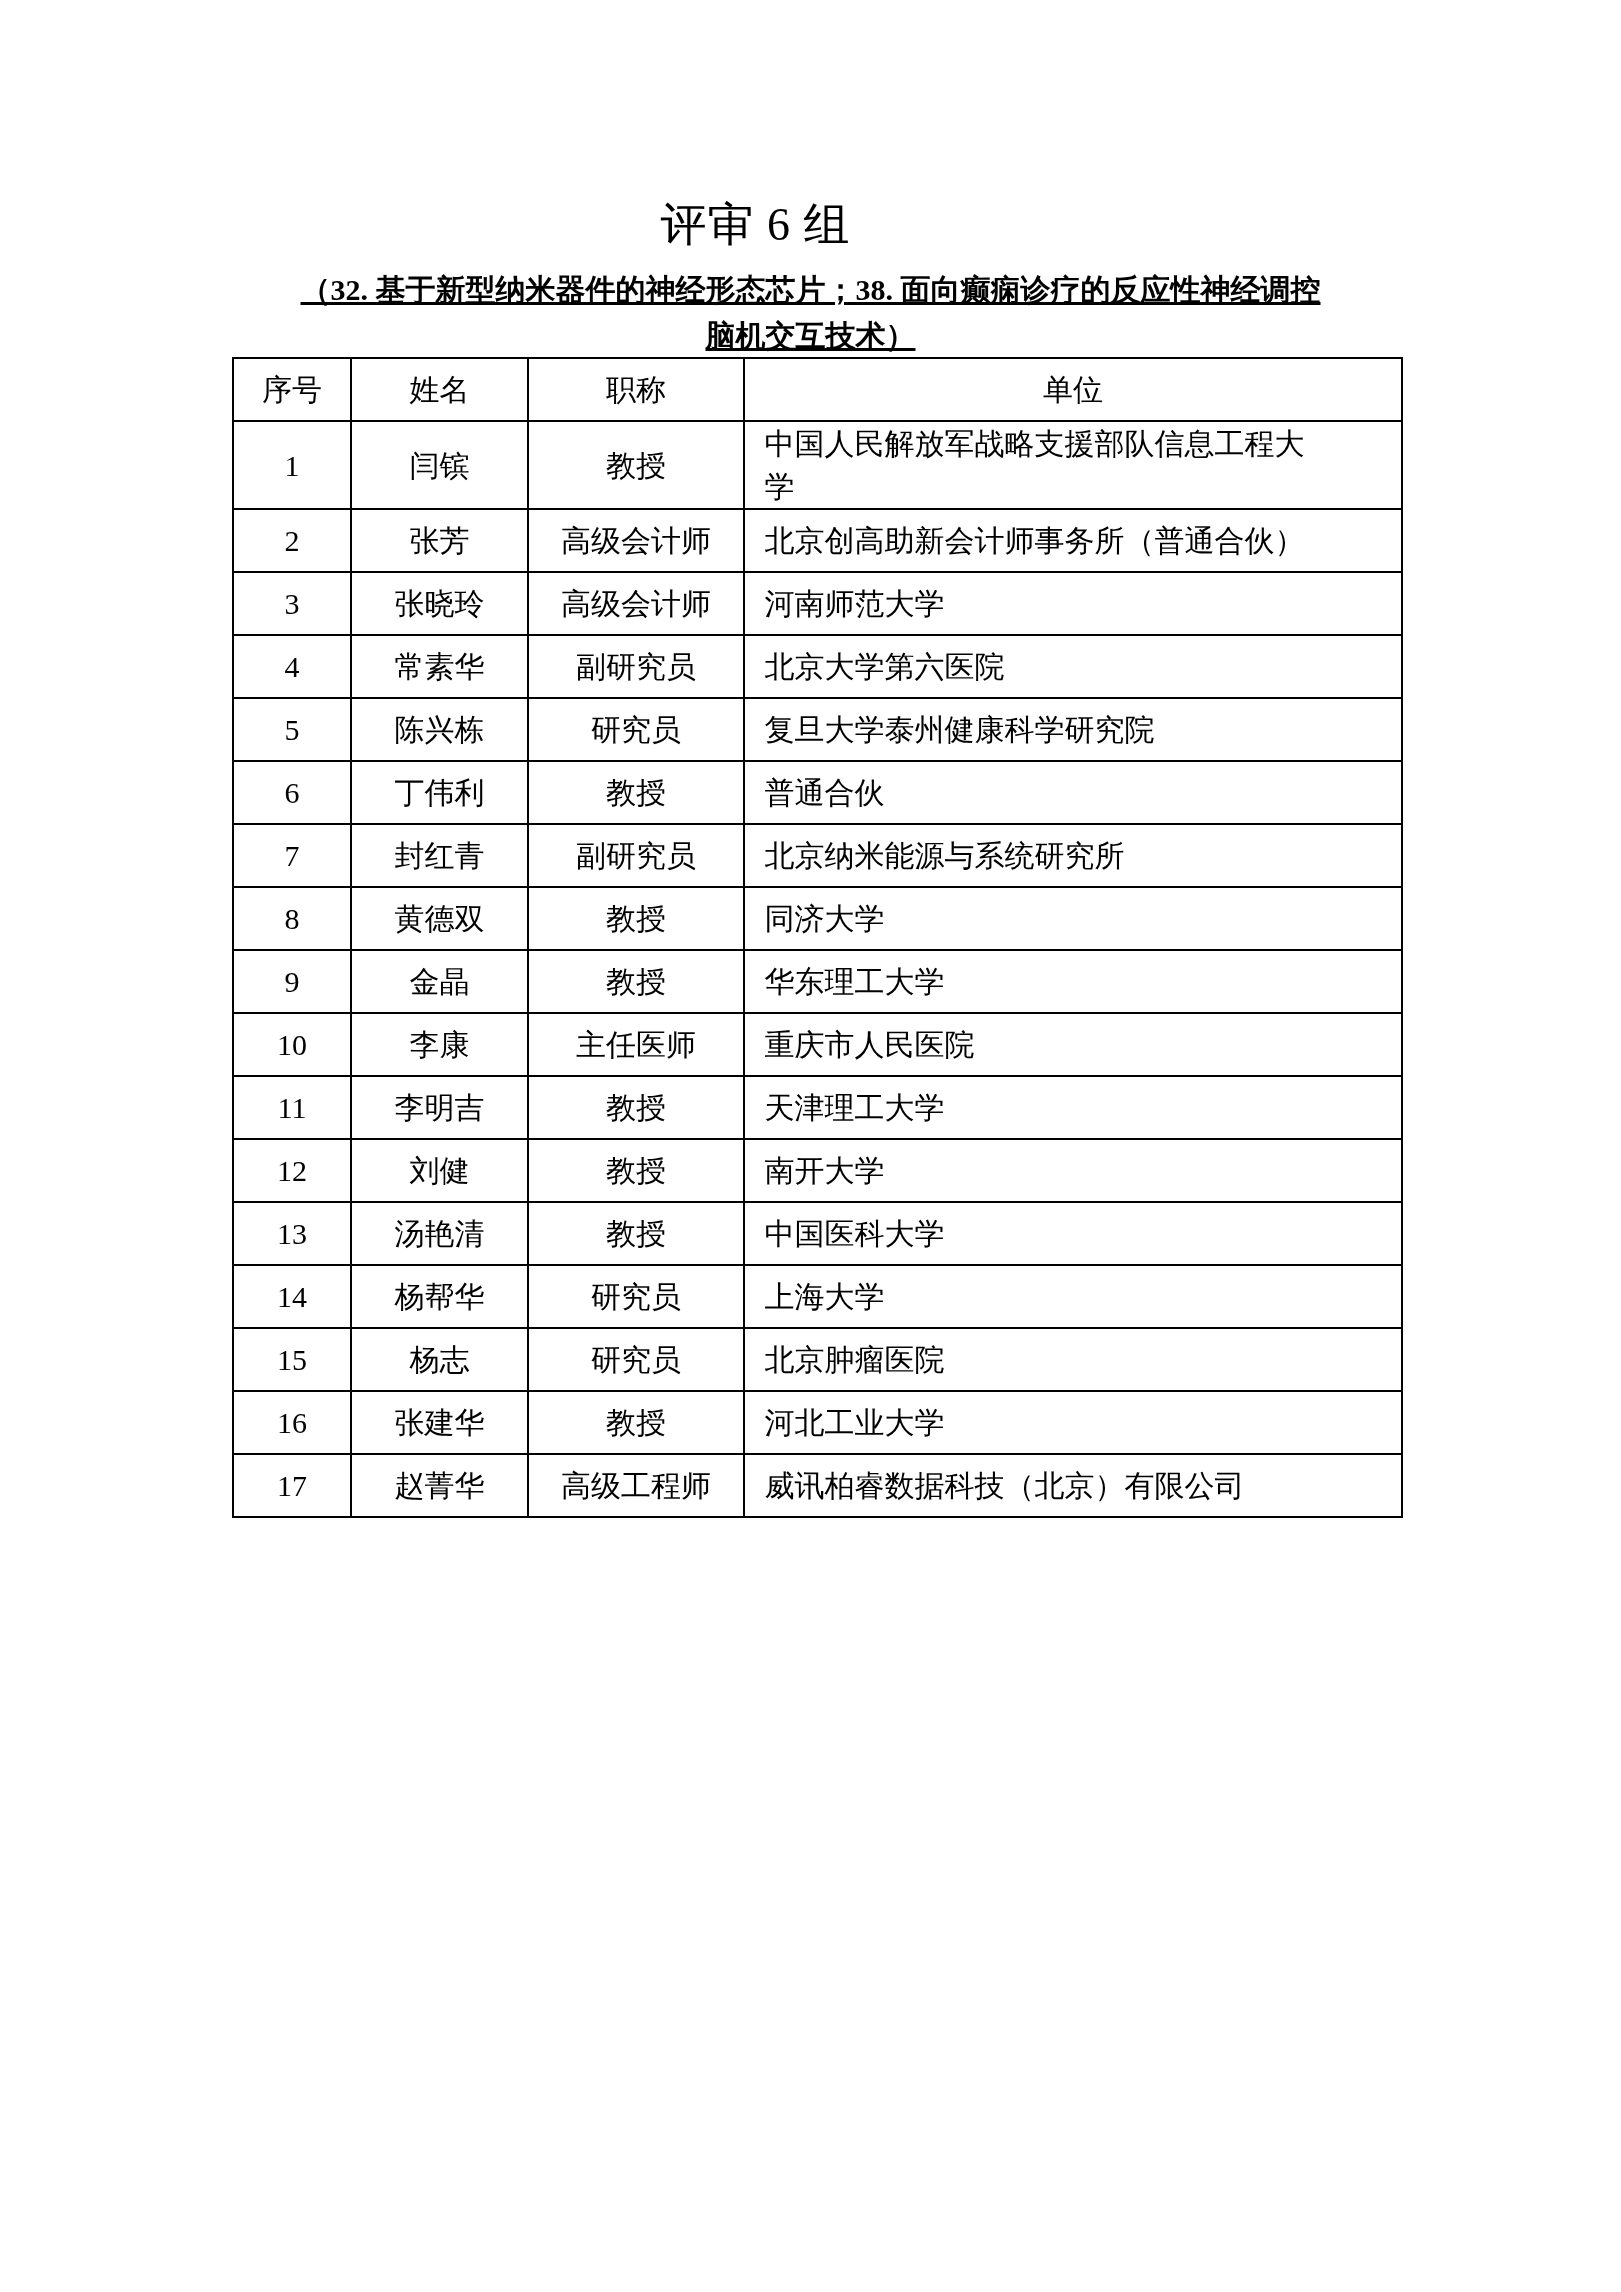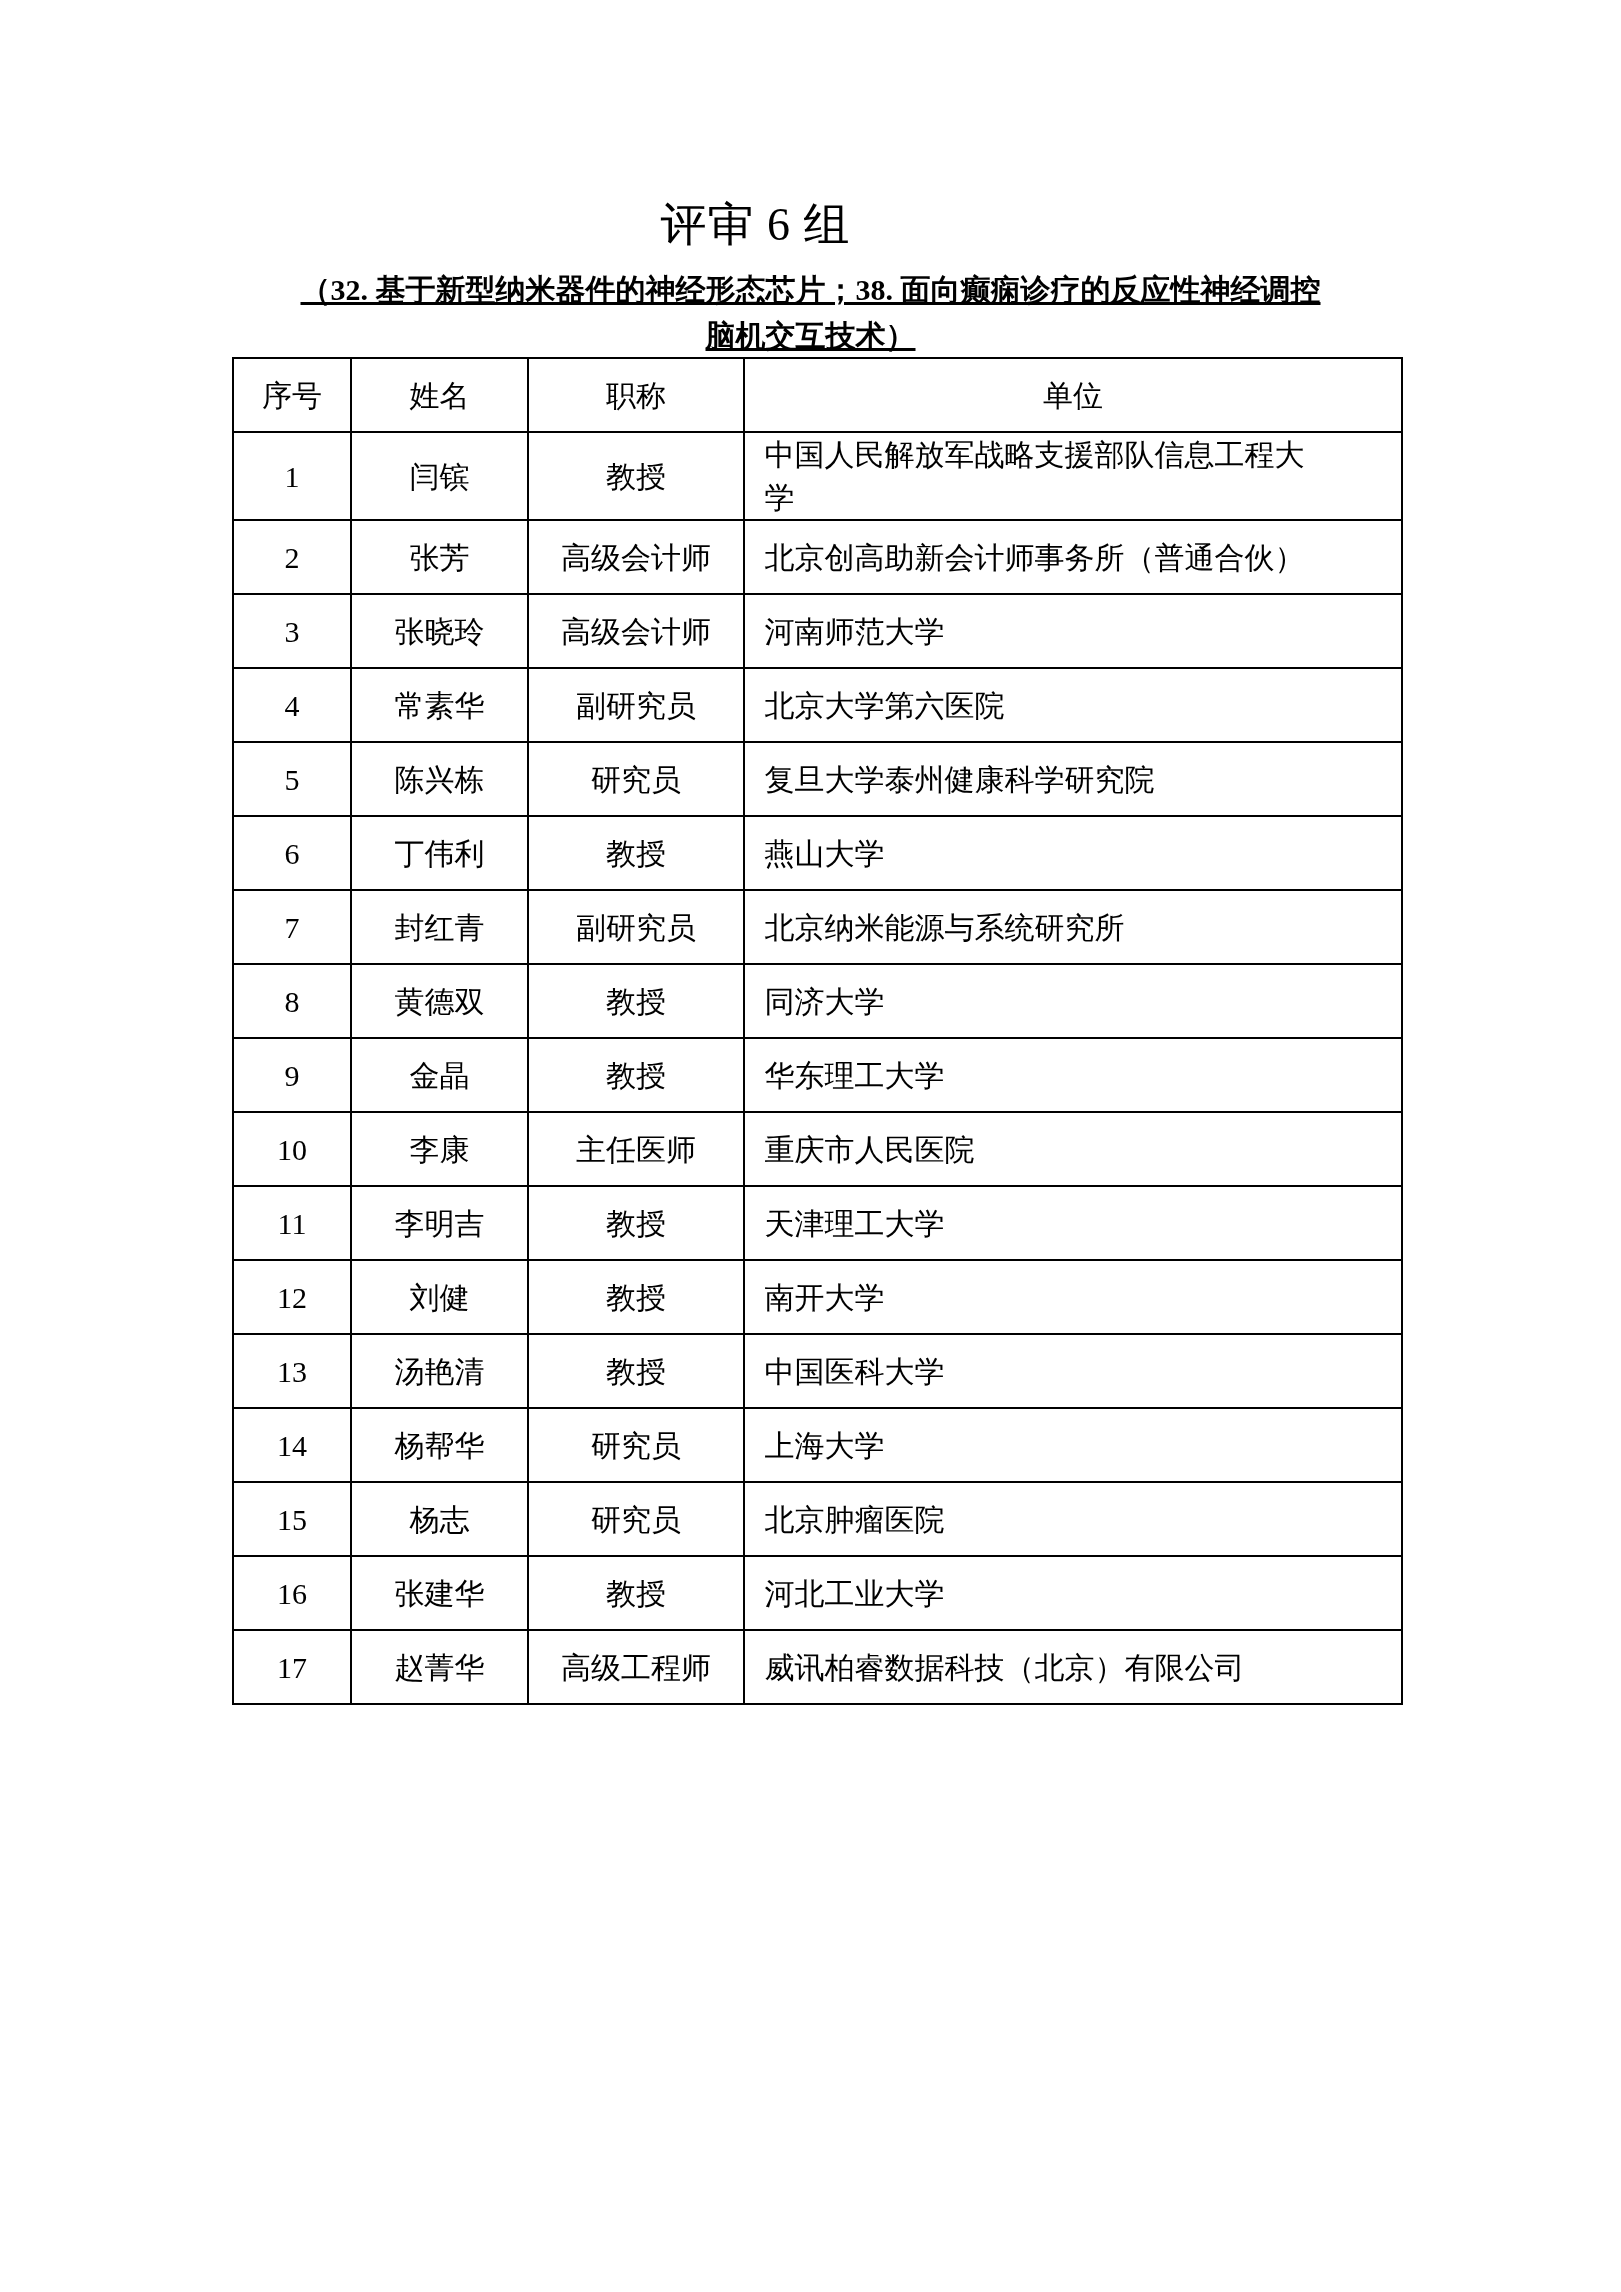--- a/index.html
+++ b/index.html
@@ -56,21 +56,21 @@
     border-bottom: 2.9px solid #000;
     font-size: 30px;
     font-weight: normal;
     text-align: center;
     vertical-align: middle;
     padding: 0;
     line-height: 43px;
     overflow: hidden;
   }
   table.roster tr {
-    height: 74px;
+    height: 63px;
   }
   table.roster tr.tall-row {
     height: 86px;
   }
   table.roster td.org-cell {
     text-align: left;
     padding-left: 19.6px;
     padding-right: 74px;
     margin-left: 16px;
   }
@@ -127,21 +127,21 @@
         <tr>
           <td>5</td>
           <td>陈兴栋</td>
           <td>研究员</td>
           <td class="org-cell">复旦大学泰州健康科学研究院</td>
         </tr>
         <tr>
           <td>6</td>
           <td>丁伟利</td>
           <td>教授</td>
-          <td class="org-cell">燕山大学</td>
+          <td class="org-cell">普通合伙</td>
         </tr>
         <tr>
           <td>7</td>
           <td>封红青</td>
           <td>副研究员</td>
           <td class="org-cell">北京纳米能源与系统研究所</td>
         </tr>
         <tr>
           <td>8</td>
           <td>黄德双</td>

